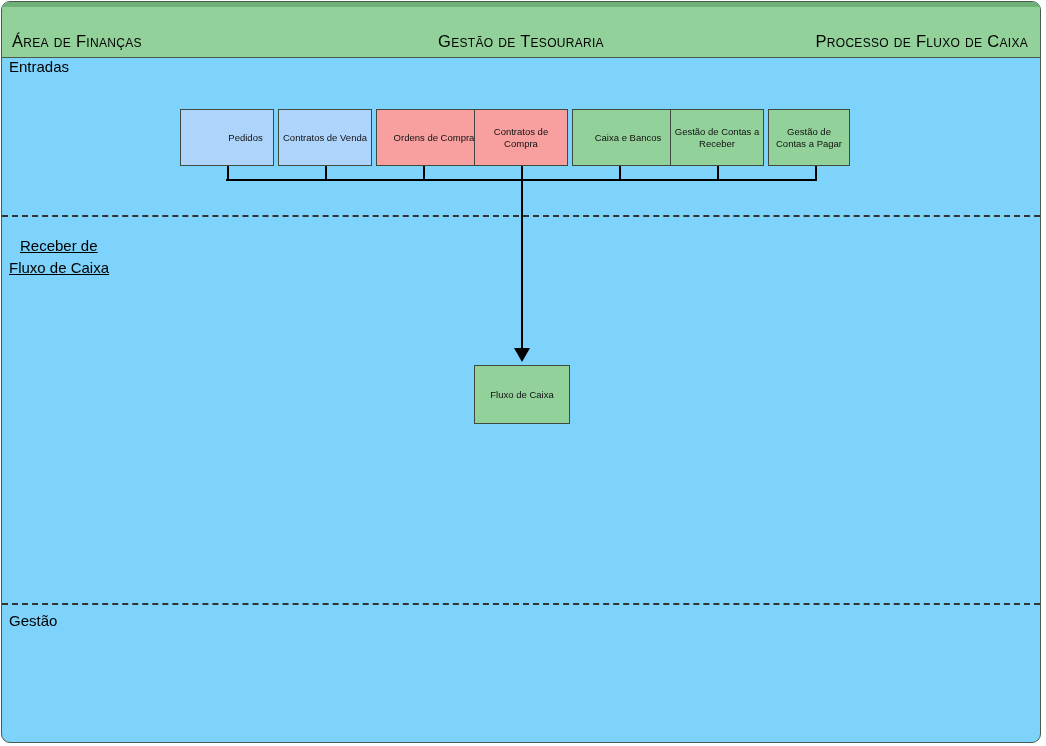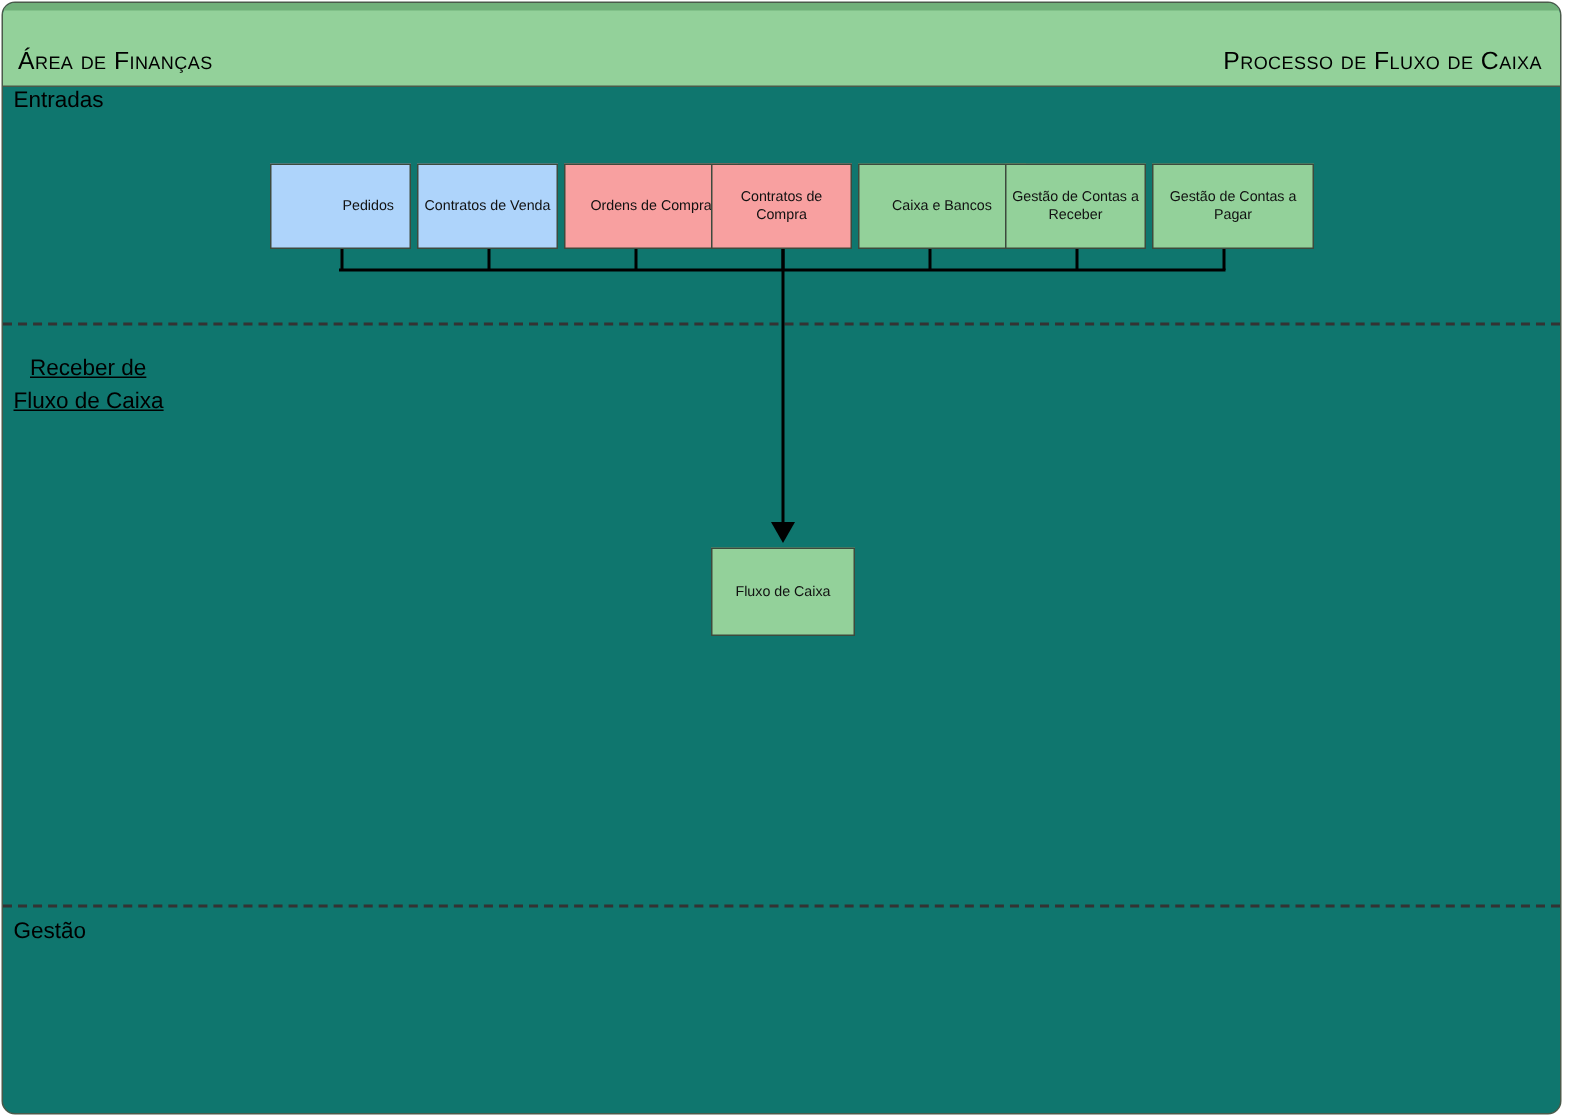--- a/index.html
+++ b/index.html
@@ -5,21 +5,21 @@
   html,body{margin:0;padding:0;background:#ffffff;}
   body{font-family:"Liberation Sans","DejaVu Sans",sans-serif;}
   #page{position:relative;width:1046px;height:746px;overflow:hidden;background:#ffffff;}
 
   
   #frame{
     position:absolute;left:1px;top:1px;width:1040px;height:742px;
     box-sizing:border-box;
     border:1px solid #4a5a4a;
     border-radius:9px;
-    background:#0f766e;
+    background:#7dd3fc;
     overflow:hidden;
   }
 
   
   #header{
     position:absolute;left:0;top:0;width:100%;height:56px;
     background:#93d19a;
     border-bottom:1px solid #4a5a4a;
     box-sizing:border-box;
   }
@@ -110,20 +110,21 @@
 </style>
 </head>
 <body>
 
 <div id="page">
   <div id="frame">
 
     <div id="header">
       <div id="topsliver"></div>
       <div class="hdr-text" id="hdr-left">Área de Finanças</div>
+      <div class="hdr-text" id="hdr-center">Gestão de Tesouraria</div>
       <div class="hdr-text" id="hdr-right">Processo de Fluxo de Caixa</div>
     </div>
 
     <div class="lane-sep" id="sep-1"></div>
     <div class="lane-sep" id="sep-2"></div>
 
     <div class="lane-label" id="label-entradas">Entradas</div>
 
     <div class="lane-label" id="label-processo">
       <span class="l1">Receber de</span>
@@ -144,21 +145,21 @@
         </div>
         <div class="ibox" style="left: 294px; width: 94px; background: rgb(248, 160, 160);">
           <span>Contratos de Compra</span>
         </div>
         <div class="ibox" style="left: 392px; width: 112px; background: rgb(147, 209, 154);">
           <span>Caixa e Bancos</span>
         </div>
         <div class="ibox" style="left: 490px; width: 94px; background: rgb(147, 209, 154);">
           <span>Gestão de Contas a Receber</span>
         </div>
-        <div class="ibox" style="left: 588px; width: 108px; background: rgb(147, 209, 154);">
+        <div class="ibox" style="left: 588px; width: 82px; background: rgb(147, 209, 154);">
           <span>Gestão de Contas a Pagar</span>
         </div>
       </div>
 
     <div id="bus"></div>
 
     <div id="arrow-line"></div>
     <div id="arrow-head"></div>
 
     <div id="proc-box">

